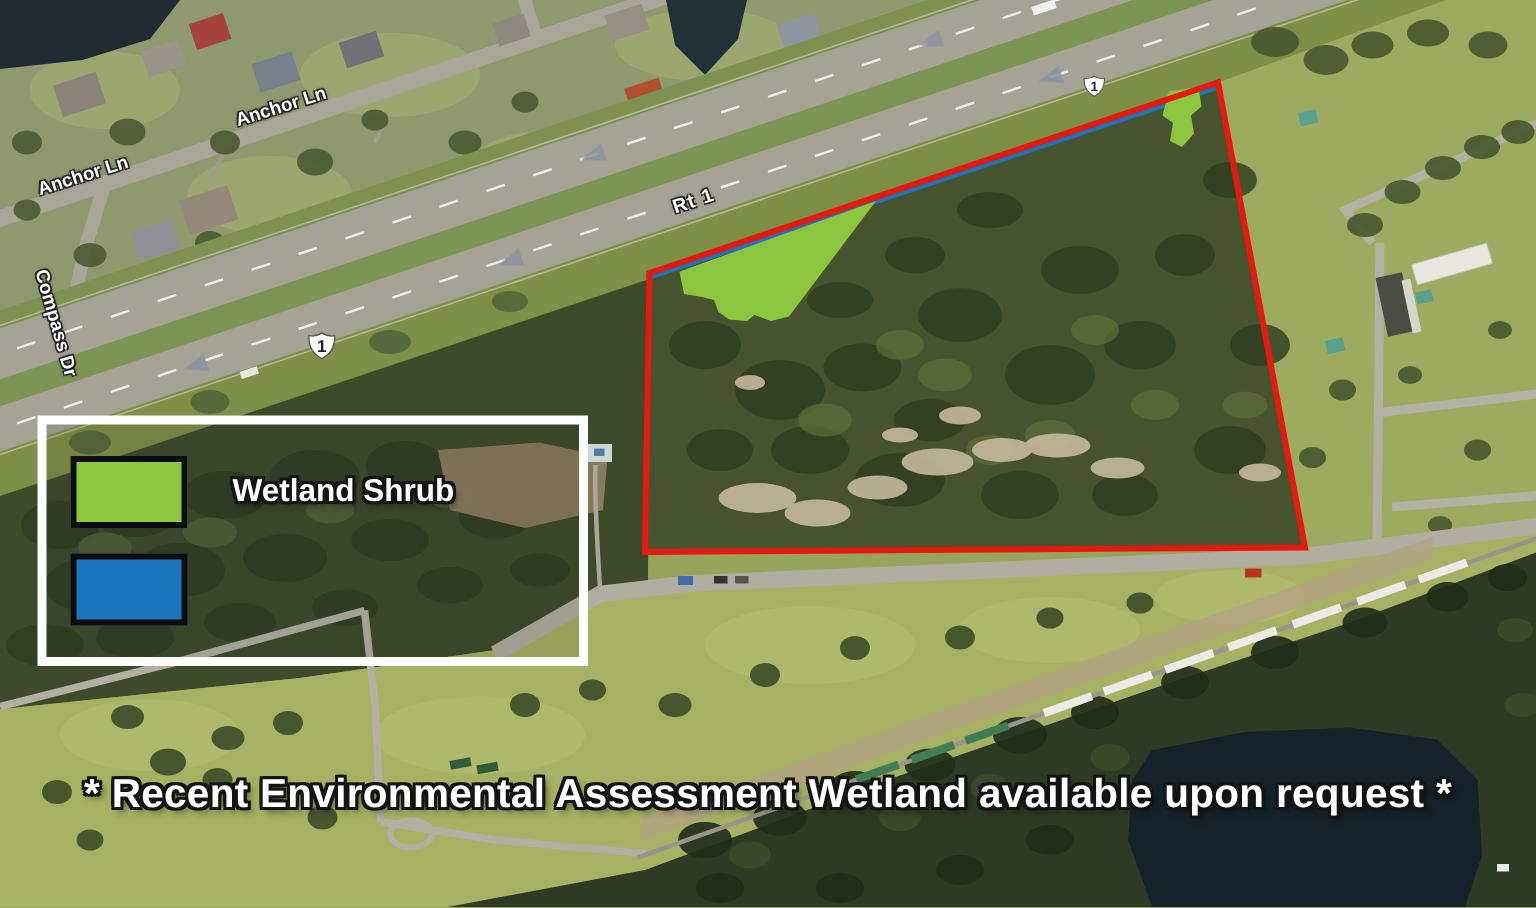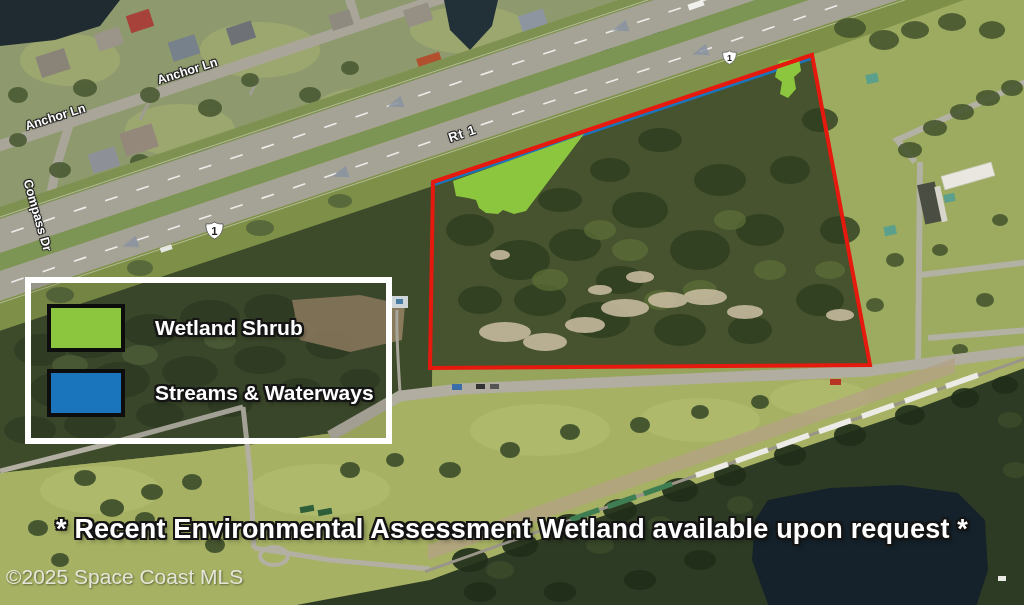--- a/index.html
+++ b/index.html
@@ -335,21 +335,19 @@
     </svg>
   </div>
 
   <div class="legend">
     <div class="legend-row">
       <div class="swatch" style="background-color: rgb(140, 198, 62);"></div>
       <div class="legend-label">Wetland Shrub</div>
     </div>
     <div class="legend-row">
       <div class="swatch" style="background-color: rgb(27, 117, 188);"></div>
-      <div class="legend-label">Streams &amp; Waterways</div>
     </div>
   </div>
 
   <div class="annotation">* Recent Environmental Assessment Wetland available upon request *</div>
 
-  <div class="attribution">©2025 Space Coast MLS</div>
 
 </div>
 
 </body></html>

